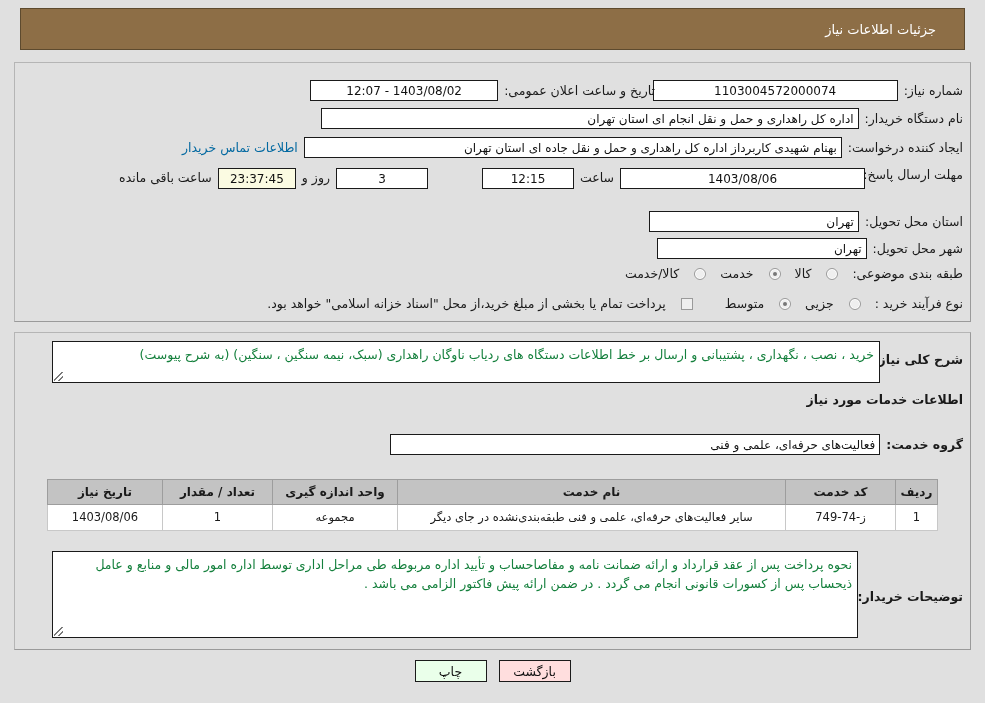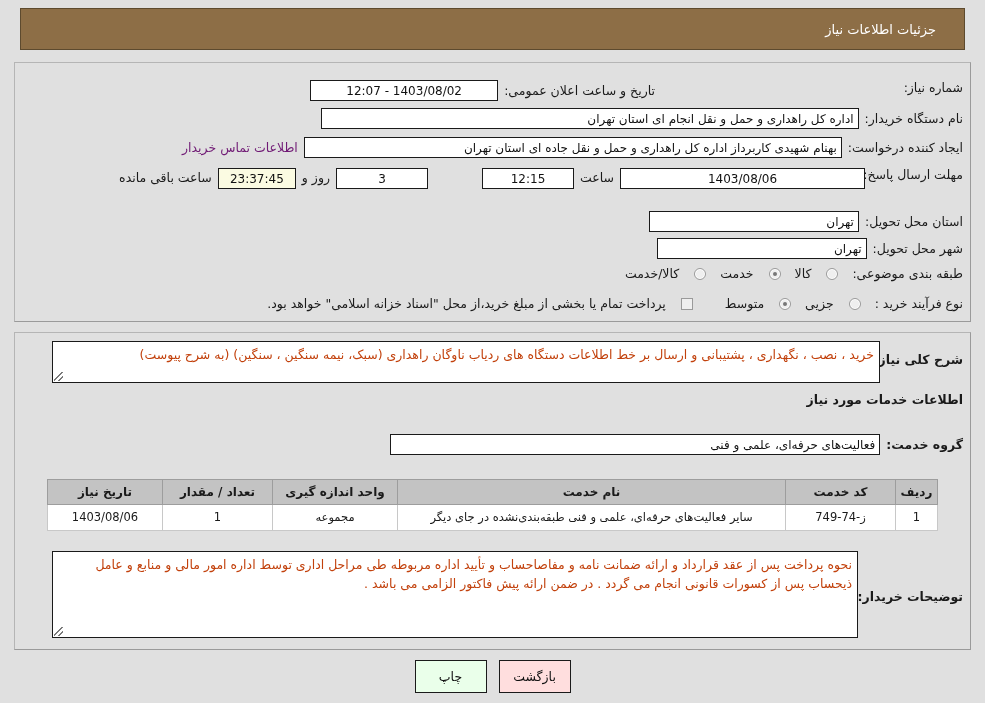--- a/index.html
+++ b/index.html
@@ -80,21 +80,21 @@
     display: flex;
     align-items: center;
     padding: 8px 4px;
     direction: rtl;
     overflow: hidden;
   }
   .fld.center { justify-content: center; }
   .fld.right  { justify-content: flex-start; }
   .fld.yellow { background: #fbfbe2; }
   .link {
-    color: #701a75;
+    color: #0369a1;
     font-size: 12.5px;
     cursor: pointer;
   }
   .plain { font-size: 12.5px; color: #1a1a1a; }
 
   
   .radio {
     width: 12px; height: 12px;
     border-radius: 50%;
     border: 1px solid #9a9a9a;
@@ -120,21 +120,21 @@
     vertical-align: middle;
   }
   .radio-group { display: flex; align-items: center; gap: 15px; }
 
   
   .ta {
     position: absolute;
     background: #ffffff;
     border: 1px solid #1a1a1a;
     font-size: 12.5px;
-    color: #c2410c;
+    color: #15803d;
     padding: 3px 5px;
     direction: rtl;
     line-height: 1.55;
     z-index: 3;
     overflow: hidden;
   }
   .ta::after {
     content: "";
     position: absolute;
     left: 1px; bottom: 1px;
@@ -191,21 +191,21 @@
     left: 0; top: 660px;
     width: 985px;
     display: flex;
     justify-content: center;
     gap: 12px;
     z-index: 3;
     direction: rtl;
   }
   .btn {
     border: 1px solid #1a1a1a;
-    height: 33px;
+    height: 22px;
     min-width: 72px;
     font-size: 12.5px;
     color: #111;
     display: flex;
     align-items: center;
     justify-content: center;
     cursor: pointer;
     font-family: inherit;
     padding: 0 10px;
   }
@@ -220,20 +220,21 @@
 
   <div class="titlebar">
     <span>جزئیات اطلاعات نیاز</span>
   </div>
 
   <div id="panel-top" class="panel"></div>
   <div id="panel-bottom" class="panel"></div>
 
   <div class="row" style="right:22px; top:80px;">
     <span class="lbl">شماره نیاز:</span>
+    <span class="fld center" style="width:245px;">1103004572000074</span>
   </div>
 
   <div class="row" style="right:330px; top:80px;">
     <span class="lbl">تاریخ و ساعت اعلان عمومی:</span>
     <span class="fld center" style="width:188px;">1403/08/02 - 12:07</span>
   </div>
 
   <div class="row" style="right:22px; top:108px;">
     <span class="lbl">نام دستگاه خریدار:</span>
     <span class="fld right" style="width:538px;">اداره کل راهداری و حمل و نقل انجام ای استان تهران</span>

